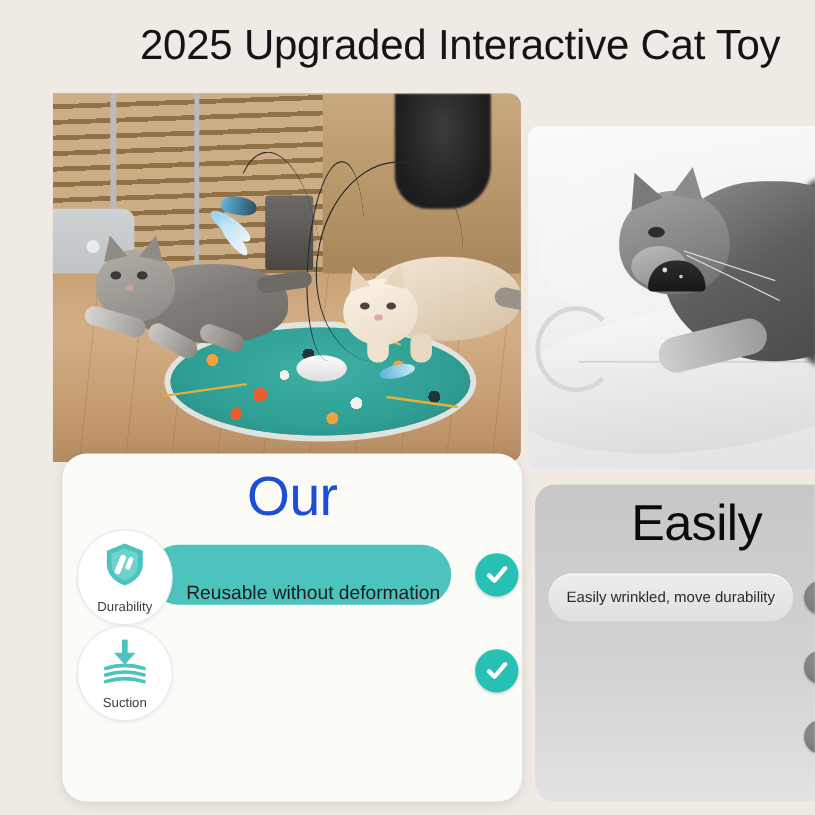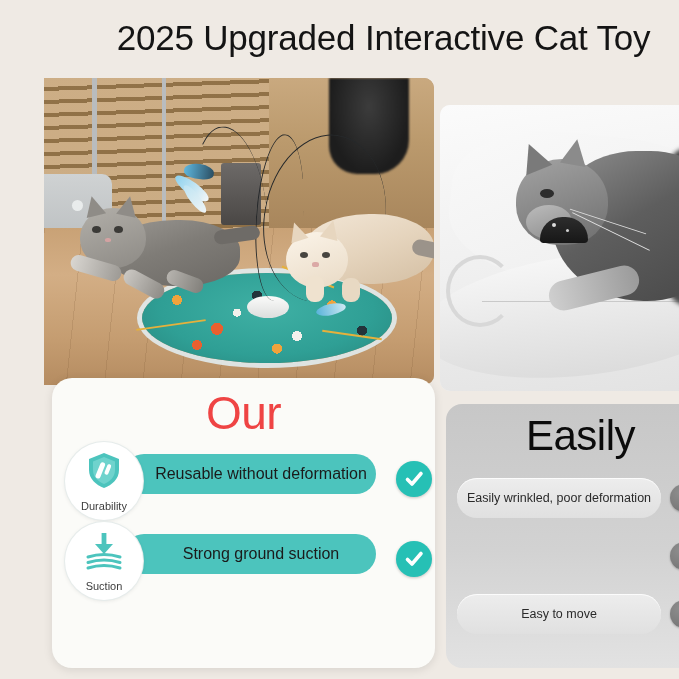--- a/index.html
+++ b/index.html
@@ -164,38 +164,38 @@
   .gcord{position:absolute;left:42px;top:196px;width:215px;height:1px;background:#c9c9c9;}
 
   
   .our-panel{
     position:absolute;left:8px;top:378px;width:383px;height:290px;
     background:#fbfbf8;border-radius:20px;
     box-shadow:0 2px 10px rgba(0,0,0,.10);
   }
   .our-title{
     position:absolute;left:0;top:8px;width:383px;text-align:center;
-    font-size:46px;color:#ef4444;font-weight:400;letter-spacing:-.5px;
+    font-size:46px;color:#1d4ed8;font-weight:400;letter-spacing:-.5px;
   }
   .rows{position:absolute;left:0;top:62px;width:383px;}
   .row{position:relative;height:80px;}
   .badge{
     position:absolute;left:13px;top:2px;width:78px;height:78px;border-radius:50%;
     background:#fff;box-shadow:0 0 0 1px #e6eceb, 0 1px 4px rgba(0,0,0,.10);
     z-index:3;
   }
   .badge-ico{position:absolute;left:0;top:8px;width:78px;text-align:center;}
   .badge-lbl{
     position:absolute;left:0;bottom:8px;width:78px;text-align:center;
     font-size:11px;color:#3d3d3d;
   }
   .pill{
-    position:absolute;left:72px;top:14px;width:252px;height:40px;
+    position:absolute;left:72px;top:14px;width:252px;height:50px;
     background:#4cc4bd;border-radius:25px;
-    display:flex;align-items:center;justify-content:center;
+    display:flex;align-items:flex-end;justify-content:center;
     z-index:2;
   }
   .pill span{font-size:16px;color:#1b1b1b;padding-left:22px;}
   .check{
     position:absolute;left:344px;top:21px;width:36px;height:36px;border-radius:50%;
     background:#26c0b5;box-shadow:0 1px 3px rgba(0,0,0,.22);
     display:flex;align-items:center;justify-content:center;z-index:3;
   }
 
   
@@ -338,23 +338,20 @@
         </div>
         <div class="check">
           <svg width="22" height="22" viewBox="0 0 22 22">
             <path d="M4.5 11.5 L9 16 L18 5.5" stroke="#ffffff" stroke-width="3.6" fill="none" stroke-linecap="round" stroke-linejoin="round"></path>
           </svg>
         </div>
       </div>
 
 
       <div class="row">
-        <div class="pill">
-          <span>Strong ground suction</span>
-        </div>
         <div class="badge">
           <div class="badge-ico">
             <svg width="40" height="40" viewBox="0 0 40 40">
               <rect x="17.6" y="3" width="4.8" height="14" fill="#4cc4bd"></rect>
               <path d="M11 14 L20 24 L29 14 Z" fill="#4cc4bd"></path>
               <path d="M4 27 Q20 22 36 27" stroke="#4cc4bd" stroke-width="3" fill="none" stroke-linecap="round"></path>
               <path d="M4 32.5 Q20 27.5 36 32.5" stroke="#4cc4bd" stroke-width="3" fill="none" stroke-linecap="round"></path>
               <path d="M4 38 Q20 33 36 38" stroke="#4cc4bd" stroke-width="3" fill="none" stroke-linecap="round"></path>
             </svg>
           </div>
@@ -370,37 +367,34 @@
     </div>
   </div>
 
   <div class="others-panel">
     <div class="others-title">Easily</div>
 
     <div class="orows">
 
       <div class="orow">
         <div class="opill">
-          <span>Easily wrinkled, poor deformation</span>
+          <span>Easily wrinkled, move durability</span>
         </div>
         <div class="xmark">
           <span class="xg">X</span>
         </div>
       </div>
 
       <div class="orow">
         <div class="xmark">
           <span class="xg">X</span>
         </div>
       </div>
 
       <div class="orow">
-        <div class="opill">
-          <span>Easy to move</span>
-        </div>
         <div class="xmark">
           <span class="xg">X</span>
         </div>
       </div>
 
     </div>
   </div>
 
 </div>
 

